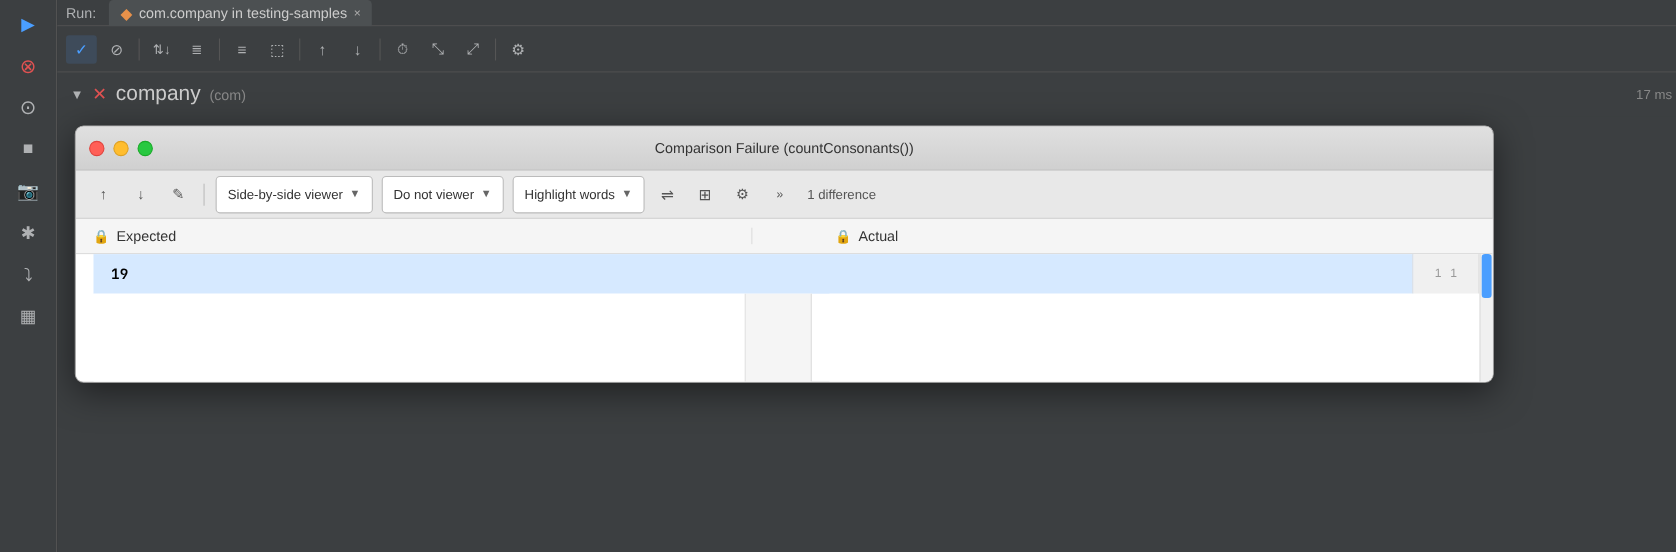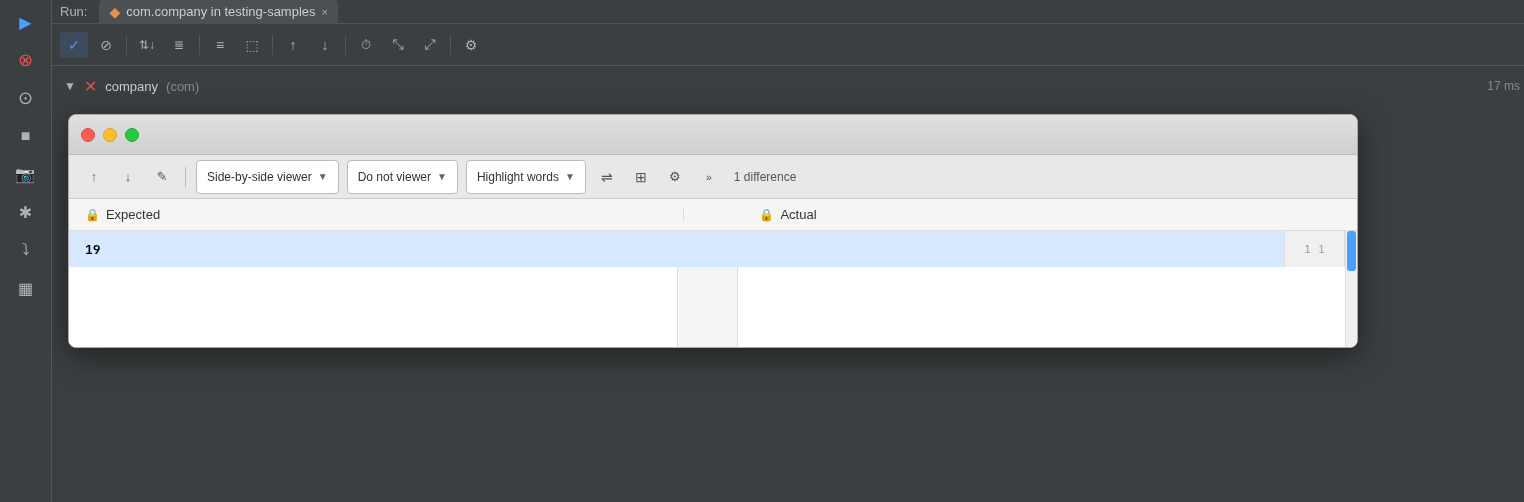--- a/index.html
+++ b/index.html
@@ -132,21 +132,21 @@
       color: #afb1b3;
       font-size: 12px;
       cursor: pointer;
     }
     .test-fail-icon {
       color: #e05252;
       font-size: 16px;
     }
     .test-name {
       color: #ccc;
-      font-size: 13px;
+      font-size: 19px;
       font-weight: 500;
     }
     .test-module {
       color: #888;
       font-size: 13px;
     }
     .test-time {
       position: absolute;
       right: 4px;
       color: #888;
@@ -298,20 +298,21 @@
     .comparison-row {
       display: flex;
       min-height: 36px;
     }
     .comparison-cell {
       display: flex;
       align-items: center;
       padding: 2px 16px;
       font-size: 13px;
       font-family: "JetBrains Mono", "Courier New", monospace;
+      margin-left: 16px;
     }
     .cell-expected {
       flex: 1;
       border-right: 1px solid #ddd;
       background: #d6e9ff;
     }
     .cell-lineno {
       width: 60px;
       display: flex;
       align-items: center;
@@ -421,20 +422,21 @@
 
   <div class="dialog-overlay">
     <div class="dialog">
 
       <div class="dialog-titlebar">
         <div class="dialog-traffic-lights">
           <div class="traffic-light tl-red"></div>
           <div class="traffic-light tl-yellow"></div>
           <div class="traffic-light tl-green"></div>
         </div>
+        <span class="dialog-title">Comparison Failure (countConsonants())</span>
       </div>
 
       <div class="dialog-toolbar">
         <div class="dialog-toolbar-btn">↑</div>
         <div class="dialog-toolbar-btn">↓</div>
         <div class="dialog-toolbar-btn">✎</div>
         <div class="dialog-toolbar-sep"></div>
         <div class="dialog-dropdown">
           <span>Side-by-side viewer</span>
           <span class="dialog-dropdown-arrow">▼</span>

